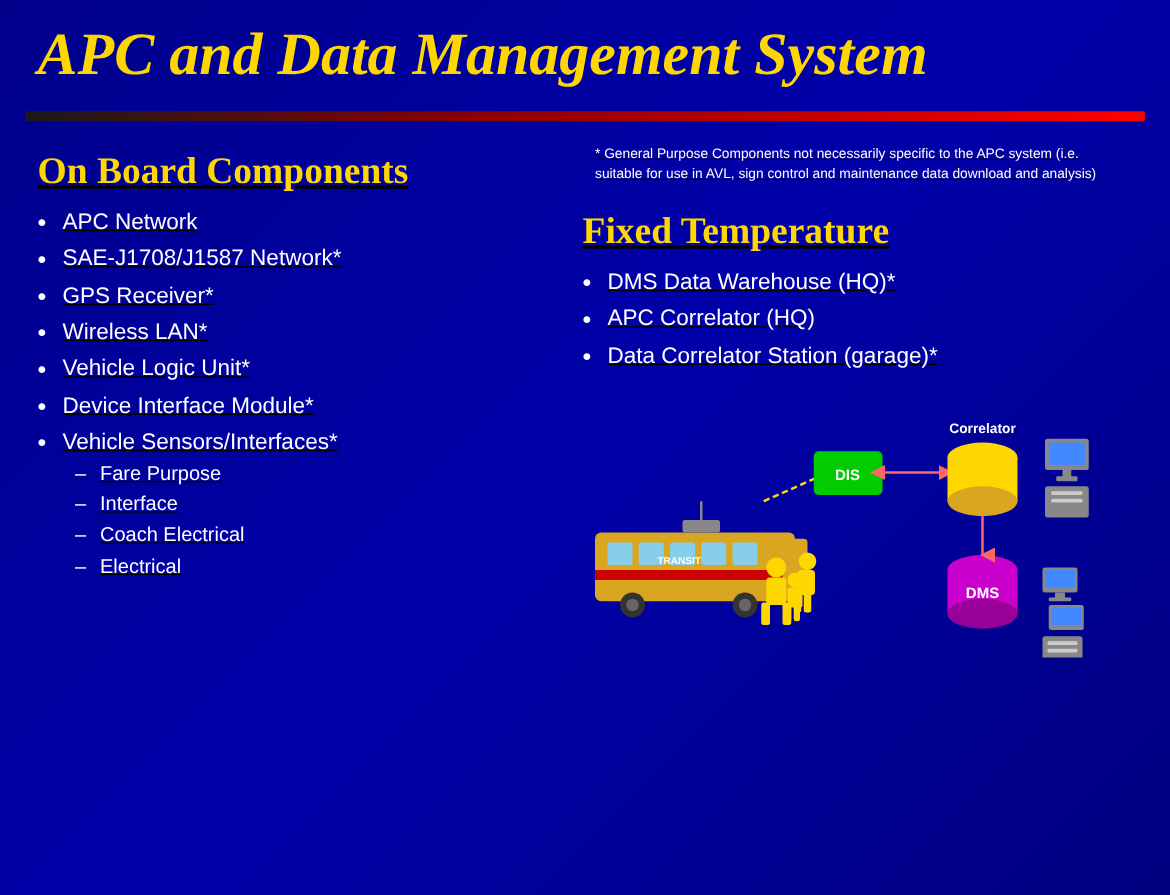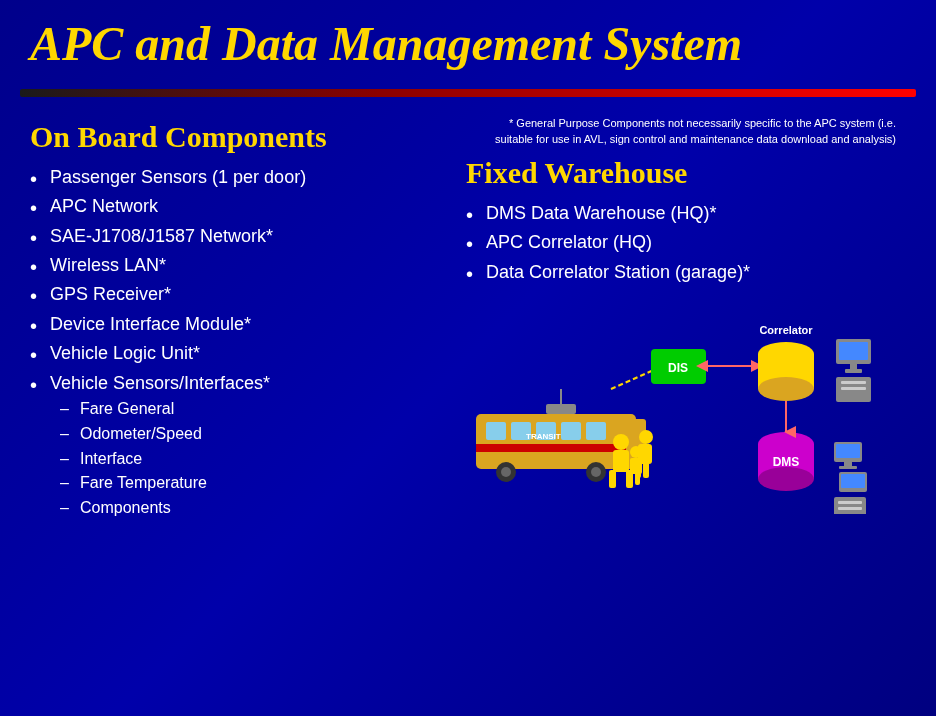--- a/index.html
+++ b/index.html
@@ -38,20 +38,21 @@
       height: 8px;
       margin: 8px 20px;
       background: linear-gradient(to right, #1a1a1a 0%, #8B0000 40%, #FF0000 100%);
       border-radius: 2px;
     }
 
     .content-area {
       display: flex;
       padding: 10px 30px 0 30px;
       gap: 31px;
+      text-decoration: underline;
     }
 
     .left-column {
       flex: 1;
       max-width: 440px;
     }
 
     .right-column {
       flex: 1;
       max-width: 460px;
@@ -106,66 +107,64 @@
     .sub-list li::before {
       content: '–';
       position: absolute;
       left: 10px;
       color: white;
     }
 
     .note-text {
       font-size: 11px;
       color: white;
-      text-align: right;
+      text-align: left;
       line-height: 1.5;
-      margin-bottom: 8px;
+      margin-bottom: 20px;
       padding: 0 10px;
     }
   </style>
 </head>
 <body>
 
 <div class="slide">
 
   <div class="title-area">
     <h1 class="title">APC and Data Management System</h1>
   </div>
 
   <div class="divider-bar"></div>
 
   <div class="content-area">
 
     <div class="left-column">
       <h2 class="section-heading">On Board Components</h2>
 
       <ul class="bullet-list">
-        <li>Passenger Sensors (1 per door)</li>
         <li>APC Network</li>
         <li>SAE-J1708/J1587 Network*</li>
+        <li>GPS Receiver*</li>
         <li>Wireless LAN*</li>
-        <li>GPS Receiver*</li>
+        <li>Vehicle Logic Unit*</li>
         <li>Device Interface Module*</li>
-        <li>Vehicle Logic Unit*</li>
         <li>Vehicle Sensors/Interfaces*
           <ul class="sub-list">
-            <li>Fare General</li>
-            <li>Odometer/Speed</li>
+            <li>Fare Purpose</li>
             <li>Interface</li>
-            <li>Fare Temperature</li>
-            <li>Components</li>
+            <li>Coach Electrical</li>
+            <li>Electrical</li>
           </ul>
         </li>
       </ul>
     </div>
 
     <div class="right-column">
       <p class="note-text">* General Purpose Components not necessarily specific to the APC system (i.e. suitable for use in AVL, sign control and maintenance data download and analysis)</p>
 
-      <h2 class="section-heading">Fixed Warehouse</h2>
+      <h2 class="section-heading">Fixed Temperature</h2>
 
       <ul class="bullet-list">
         <li>DMS Data Warehouse (HQ)*</li>
         <li>APC Correlator (HQ)</li>
         <li>Data Correlator Station (garage)*</li>
       </ul>
 
       <div style="position: relative; margin-top: 10px; width: 440px; height: 220px;">
         <svg width="440" height="220">
 

